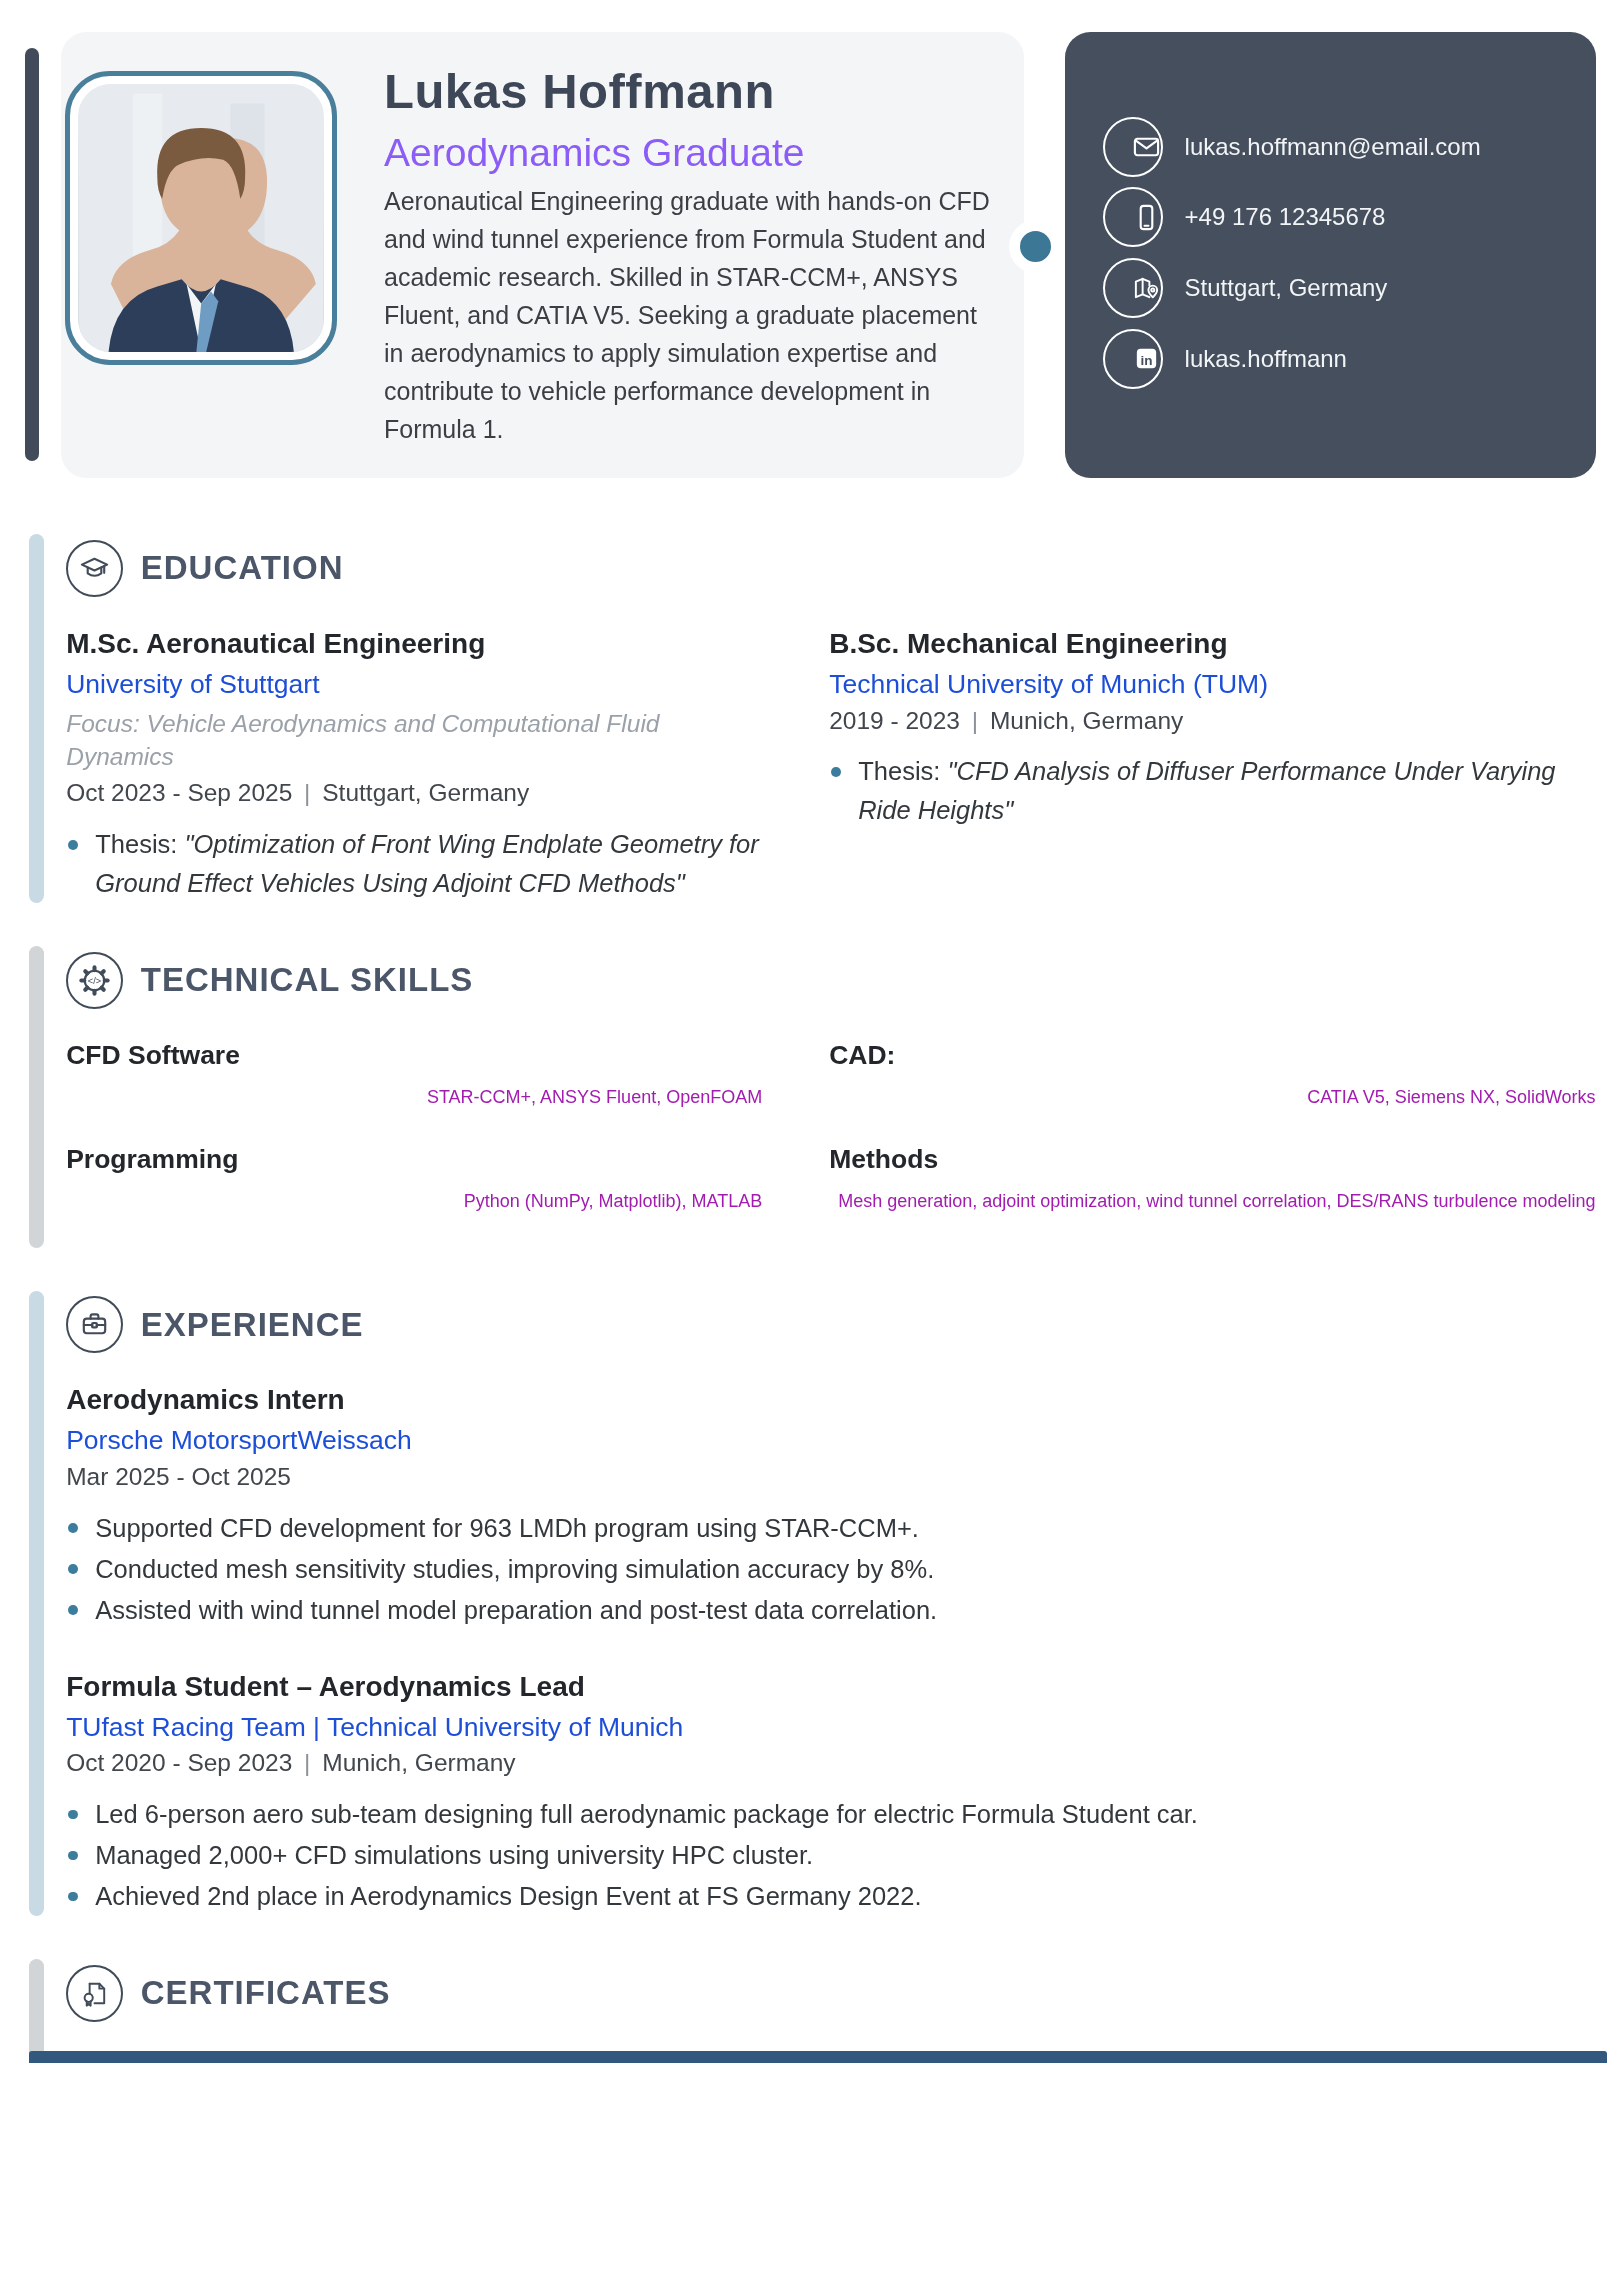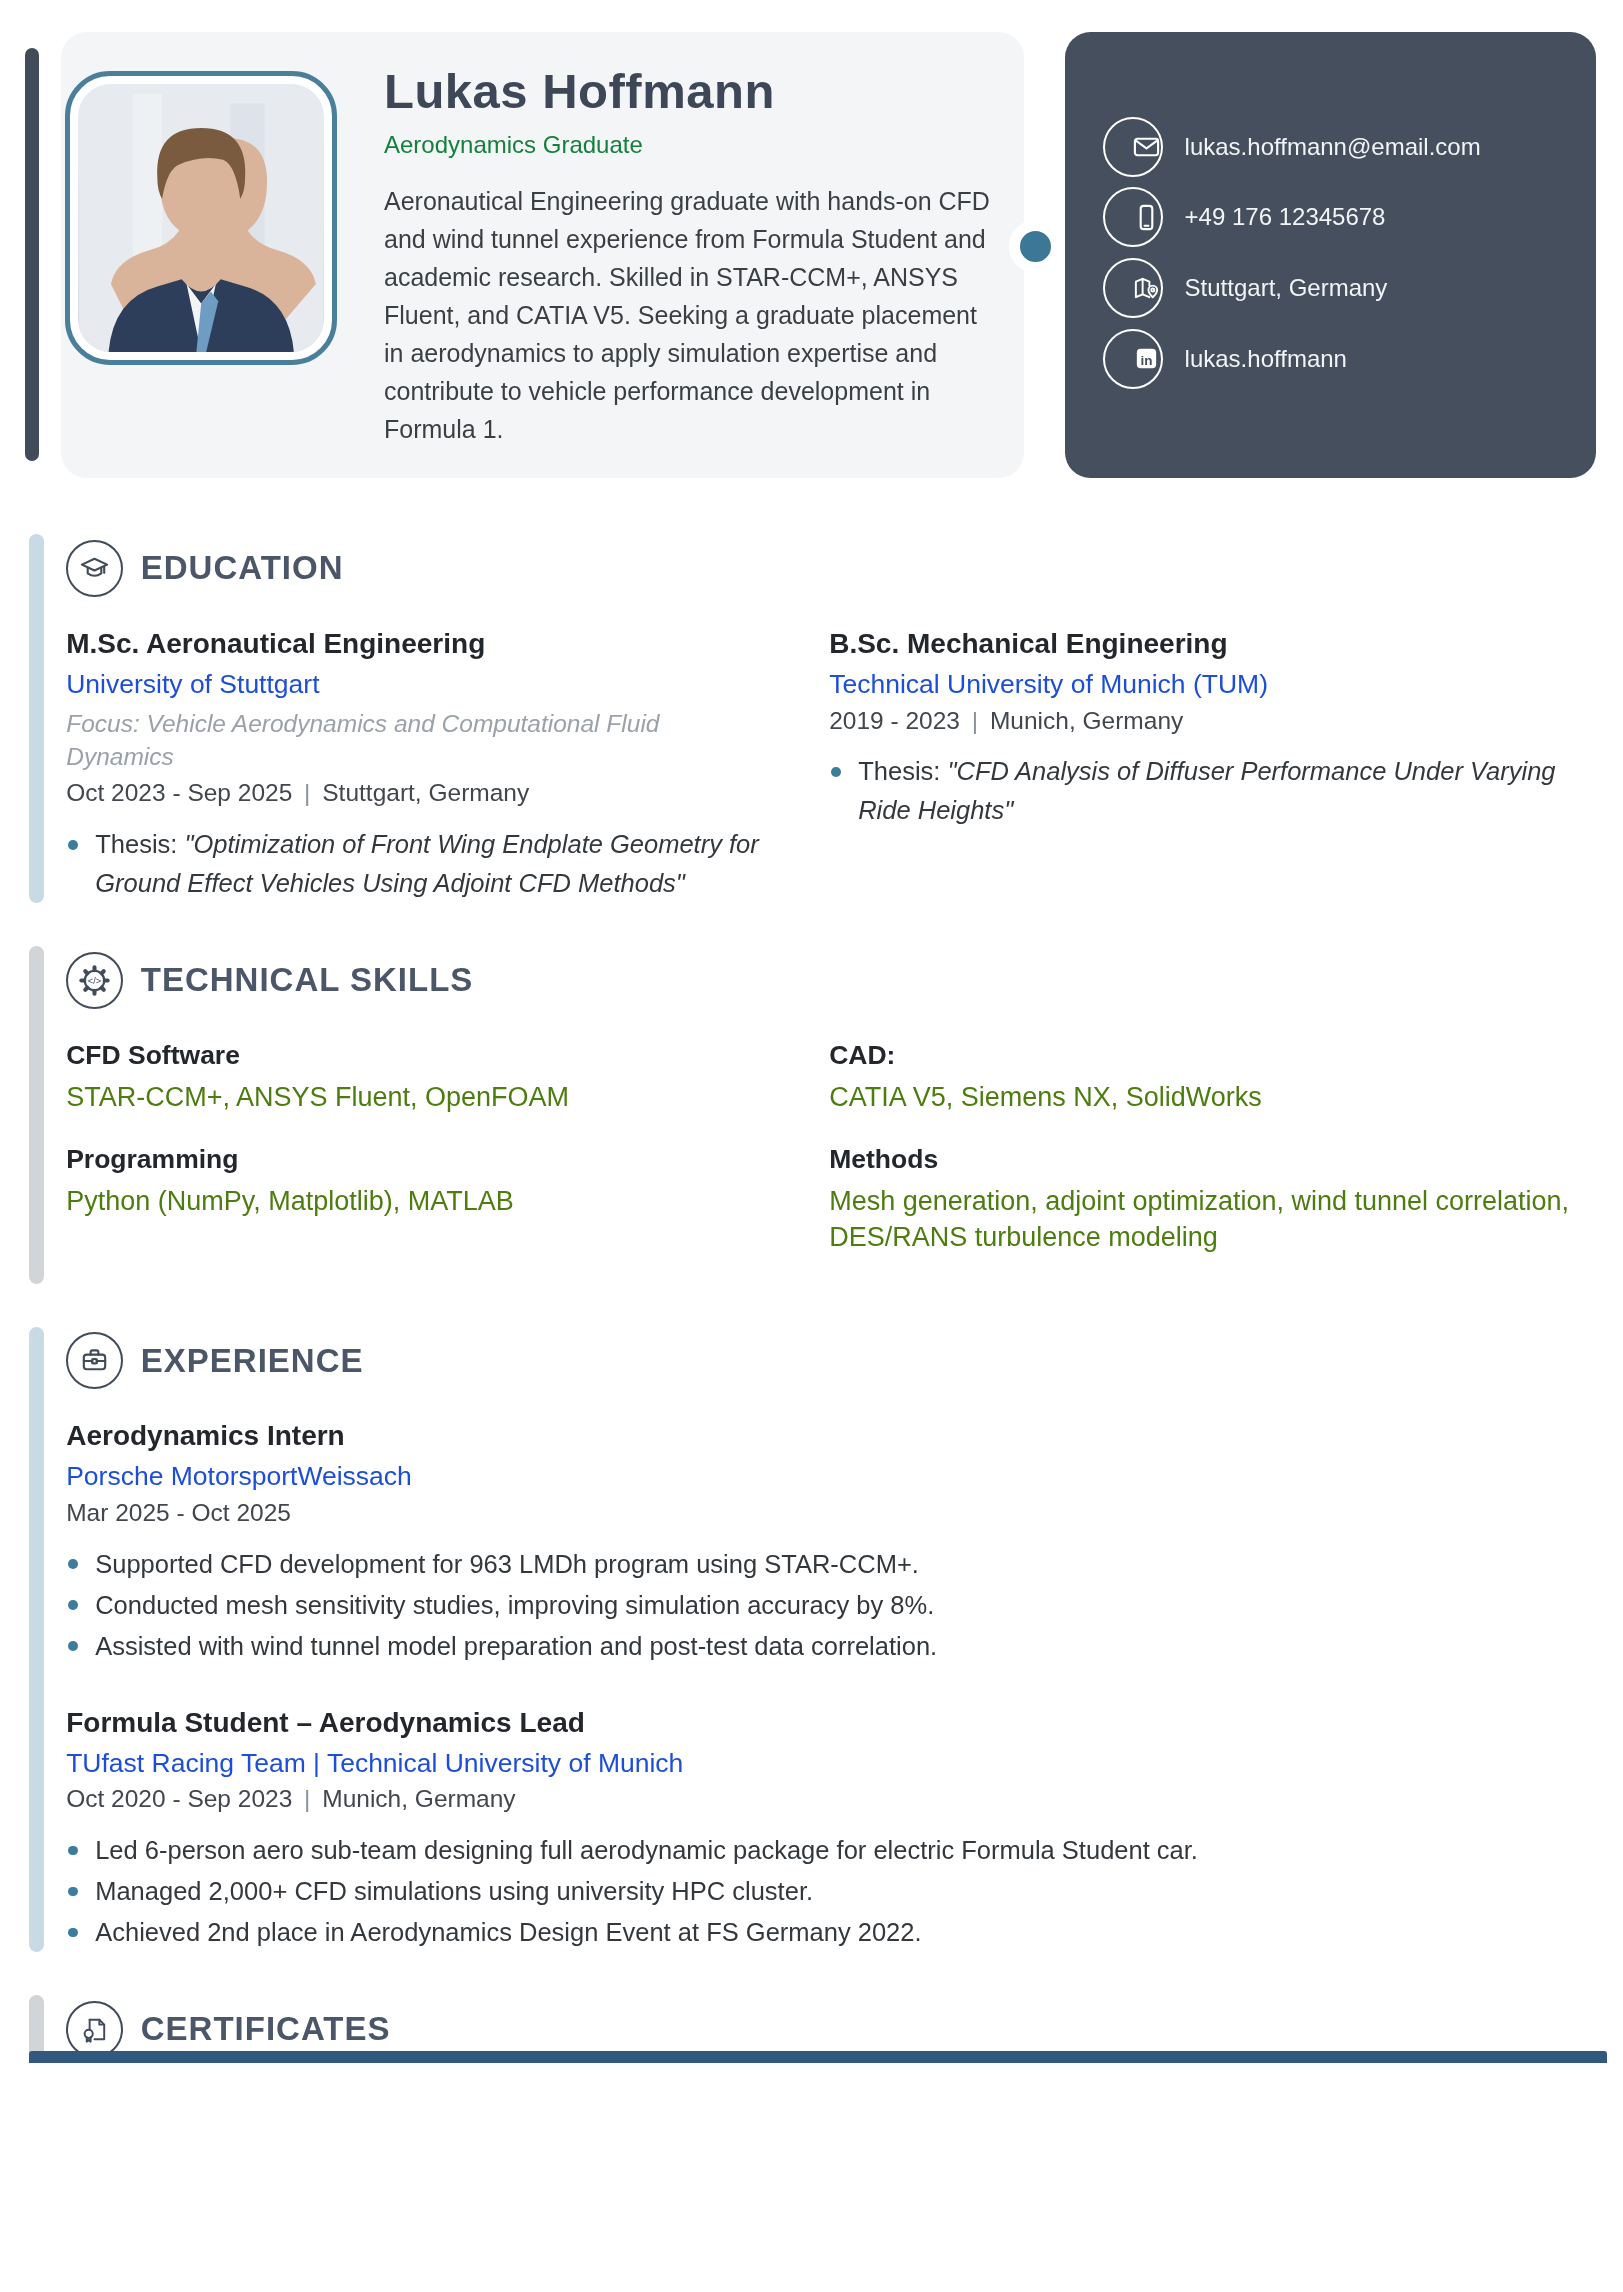--- a/index.html
+++ b/index.html
@@ -12,21 +12,21 @@
   .header-rail { position:absolute; left:24.5px; top:48px; width:14.7px; height:413px; border-radius:8.8px; background:#414b59; }
   .header-card { position:absolute; left:61px; top:32px; width:963px; height:446px; border-radius:25.5px; background:#f4f5f6; }
   .contact-panel { position:absolute; left:1065px; top:32px; width:531px; height:446px; border-radius:25.5px; background:#454f5e; }
   .connector-dot { position:absolute; left:1011px; top:222px; width:49px; height:49px; border-radius:50%; background:#3c7896; border:9.8px solid #ffffff; box-shadow:0 0 0 2px #ffffff; }
 
   .photo-frame { position:absolute; left:65px; top:71px; width:272px; height:294px; border:5.9px solid #4a7f9b; border-radius:45px; background:#ffffff; padding:7.8px; }
   .photo-inner { width:100%; height:100%; border-radius:33px; overflow:hidden; background:linear-gradient(180deg,#e9edf1 0%,#dde3e9 60%,#d3dae2 100%); position:relative; }
   .photo-inner svg { position:absolute; left:0; top:0; width:100%; height:100%; }
 
   .name { position:absolute; left:384px; top:63px; font-size:49px; font-weight:700; color:#3d4757; letter-spacing:0.5px; }
-  .role { position:absolute; left:384px; top:131px; font-size:24px; color:#15803d; }
+  .role { position:absolute; left:384px; top:131px; font-size:39px; color:#8b5cf6; }
   .summary { position:absolute; left:384px; top:182px; width:610px; font-size:25px; line-height:38px; color:#3b3f44; }
 
   .contact-list { position:absolute; left:1103px; top:116px; display:flex; flex-direction:column; gap:9.8px; }
   .c-row { display:flex; align-items:center; height:61px; }
   .c-icon { width:60px; height:60px; border-radius:50%; border:2.5px solid #ffffff; display:flex; align-items:center; justify-content:flex-end; flex:0 0 auto; }
   .c-icon svg { display:block; }
   .c-text { margin-left:21.6px; font-size:24px; color:#f2f4f6; }
 
   
   .sections { padding:0 27.4px 0 29px; }
@@ -49,21 +49,21 @@
   .pipe { color:#8c9299; margin:0 11.8px; }
 
   .bullets { margin-top:17.6px; list-style:none; }
   .bullets li { position:relative; padding-left:29px; font-size:25.5px; line-height:39px; color:#33383d; }
   .bullets li + li { margin-top:2px; }
   .dot { position:absolute; left:2px; top:14.7px; width:9.8px; height:9.8px; border-radius:50%; background:#3c7d9e; }
   .quote { font-style:italic; }
 
   .skill-group { margin-bottom:29px; }
   .skill-label { font-size:26.5px; font-weight:700; color:#23272c; margin-bottom:7.8px; }
-  .skill-value { font-size:27px; color:#4d7c0f; line-height:36px; }
+  .skill-value { font-size:18px; color:#a21caf; line-height:36px;text-align:right; }
 
   .job { margin-bottom:41px; }
   .job:last-child { margin-bottom:0; }
 
   .cert-name { font-size:27.4px; font-weight:700; color:#23272c; margin-bottom:7.8px; }
   .cert-issuer { font-size:26.5px; color:#b91c1c; }
 
   .footer-bar { position:absolute; left:29px; right:15.7px; bottom:0; height:11.8px; background:#33587e; border-radius:2.9px 2.9px 0 0; }
 </style>
 </head>

